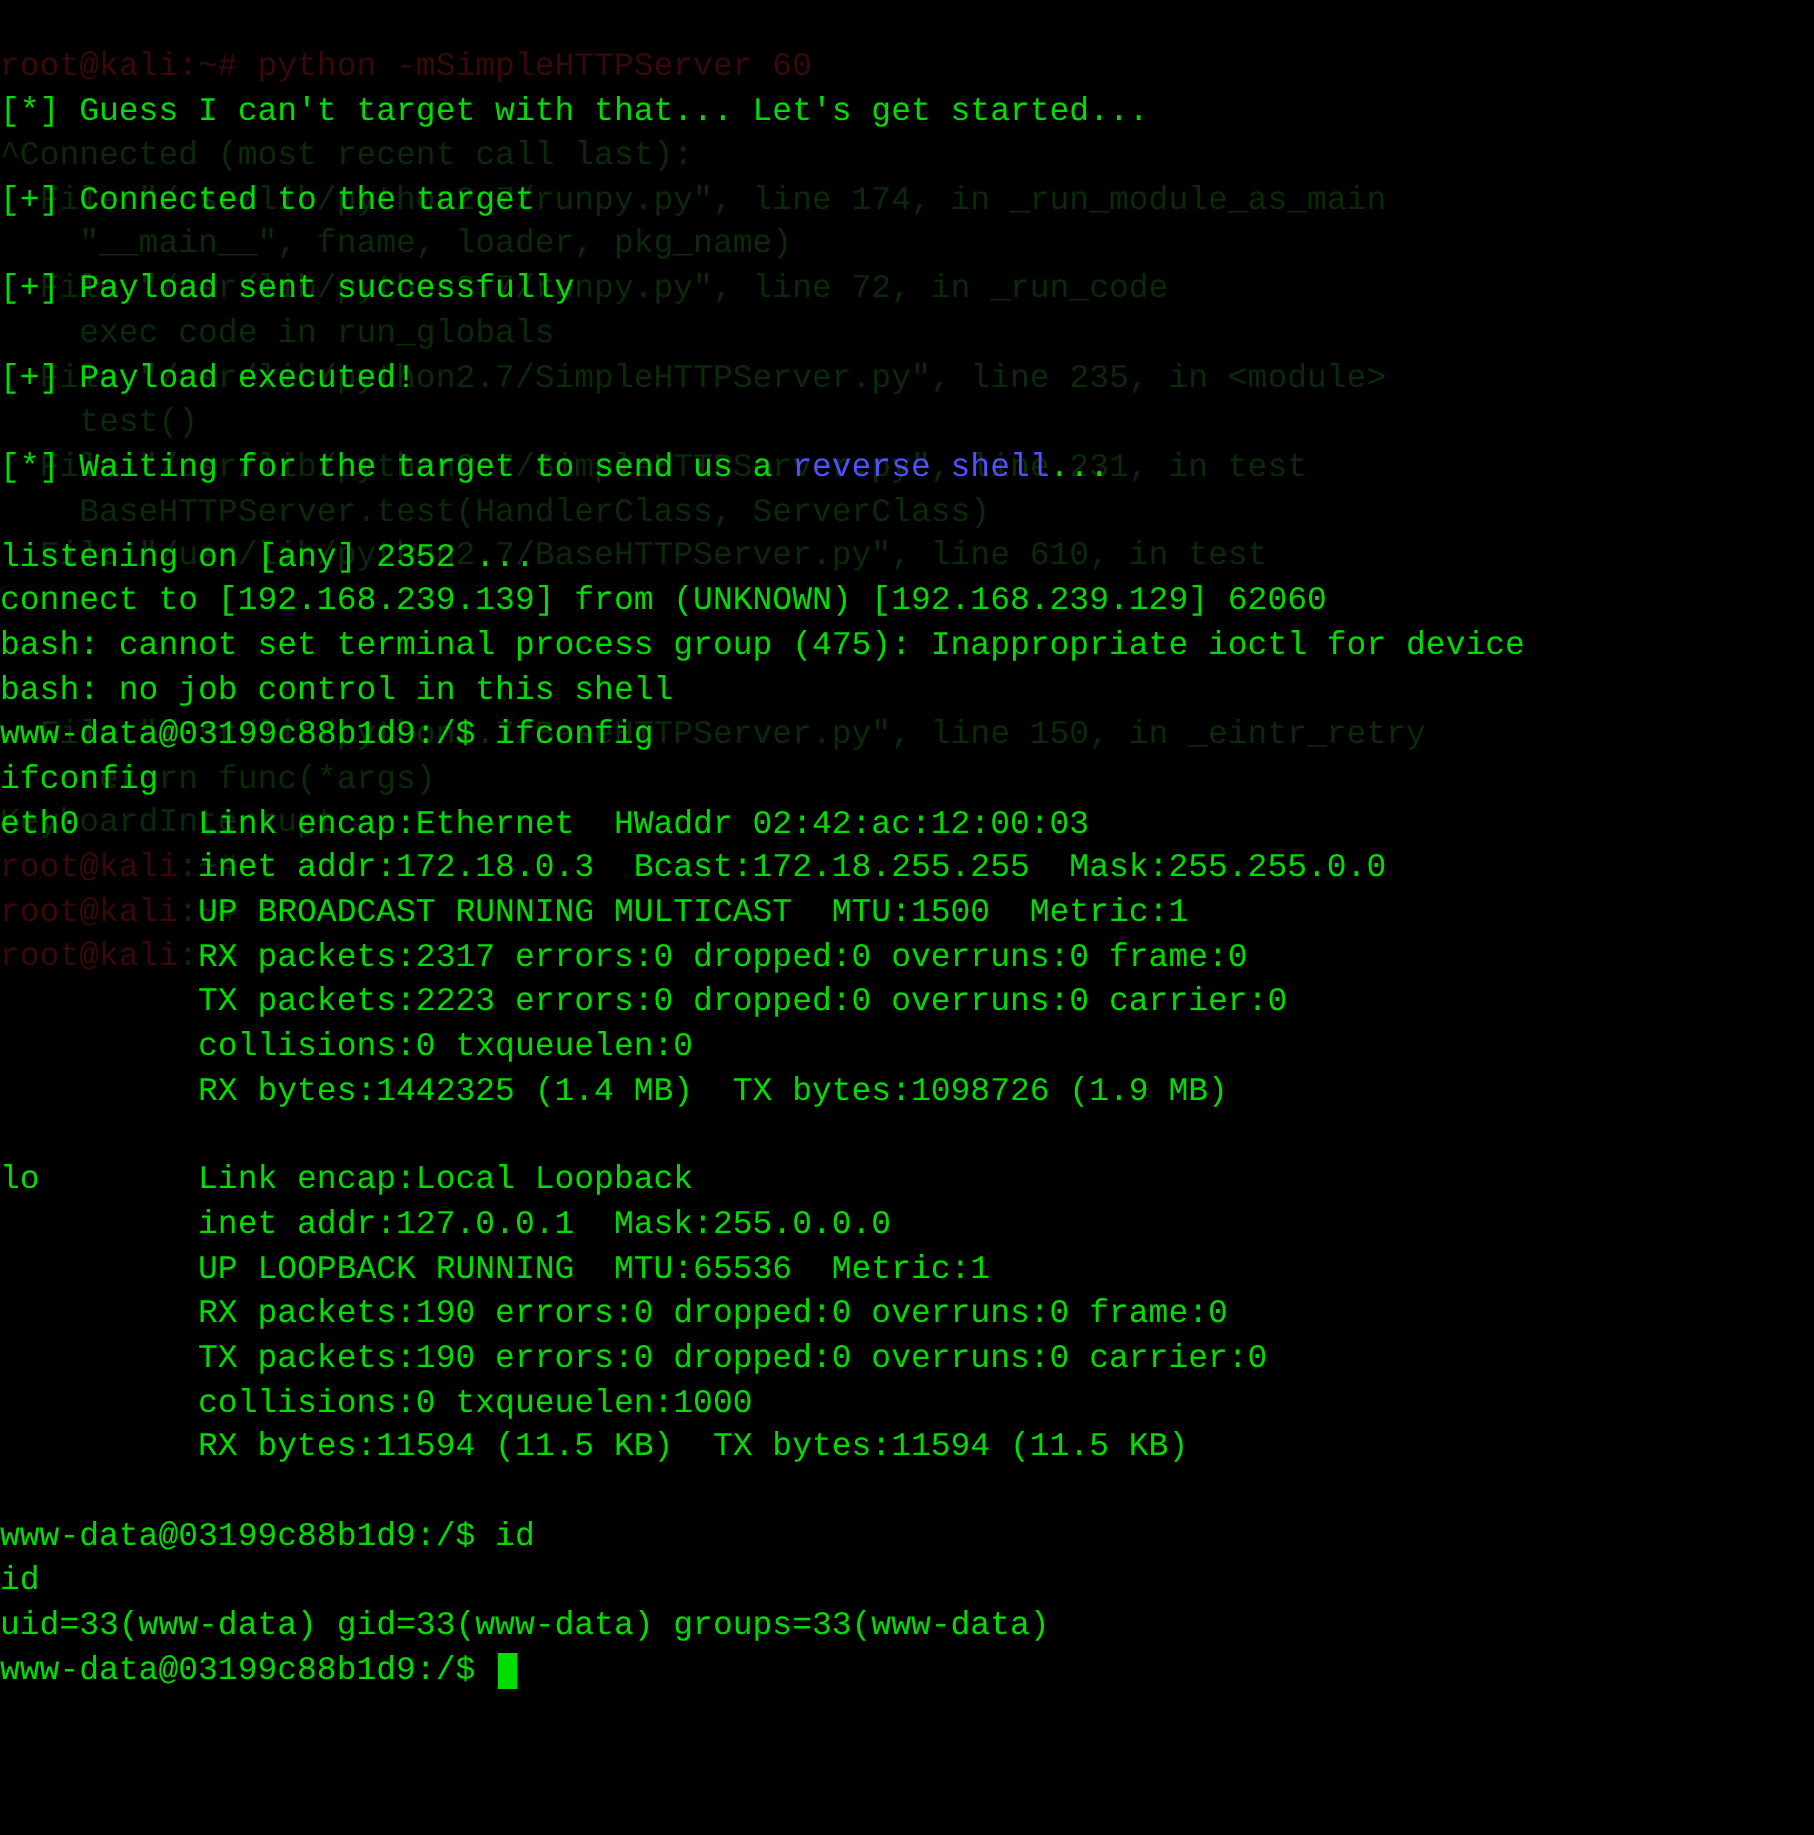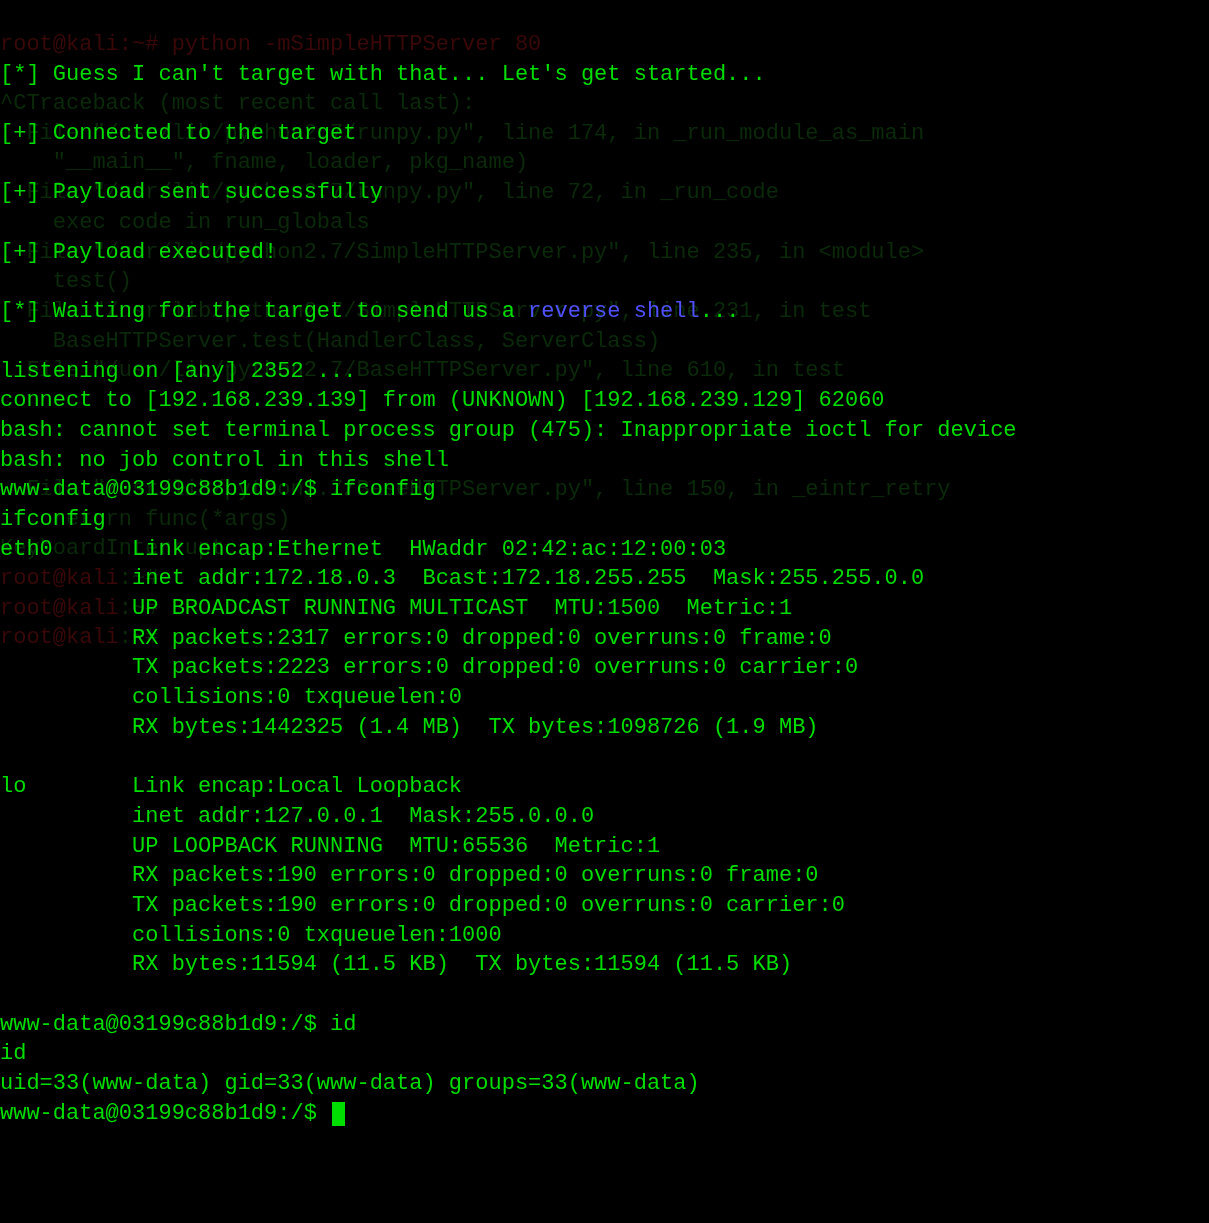--- a/index.html
+++ b/index.html
@@ -40,23 +40,23 @@
       width: 13px;
       height: 24px;
       vertical-align: text-bottom;
       margin-left: 2px;
     }
   </style>
 </head>
 <body>
 
 <div class="bg-layer">
-<span class="bg-red">root@kali:~# python -mSimpleHTTPServer 80</span>
+<span class="bg-red">root@kali:~# python -mSimpleHTTPServer 60</span>
 <span></span>
-<span>^CTraceback (most recent call last):</span>
+<span>^Connected (most recent call last):</span>
 <span>  File "/usr/lib/python2.7/runpy.py", line 174, in _run_module_as_main</span>
 <span>    "__main__", fname, loader, pkg_name)</span>
 <span>  File "/usr/lib/python2.7/runpy.py", line 72, in _run_code</span>
 <span>    exec code in run_globals</span>
 <span>  File "/usr/lib/python2.7/SimpleHTTPServer.py", line 235, in &lt;module&gt;</span>
 <span>    test()</span>
 <span>  File "/usr/lib/python2.7/SimpleHTTPServer.py", line 231, in test</span>
 <span>    BaseHTTPServer.test(HandlerClass, ServerClass)</span>
 <span>  File "/usr/lib/python2.7/BaseHTTPServer.py", line 610, in test</span>
 <span></span>

